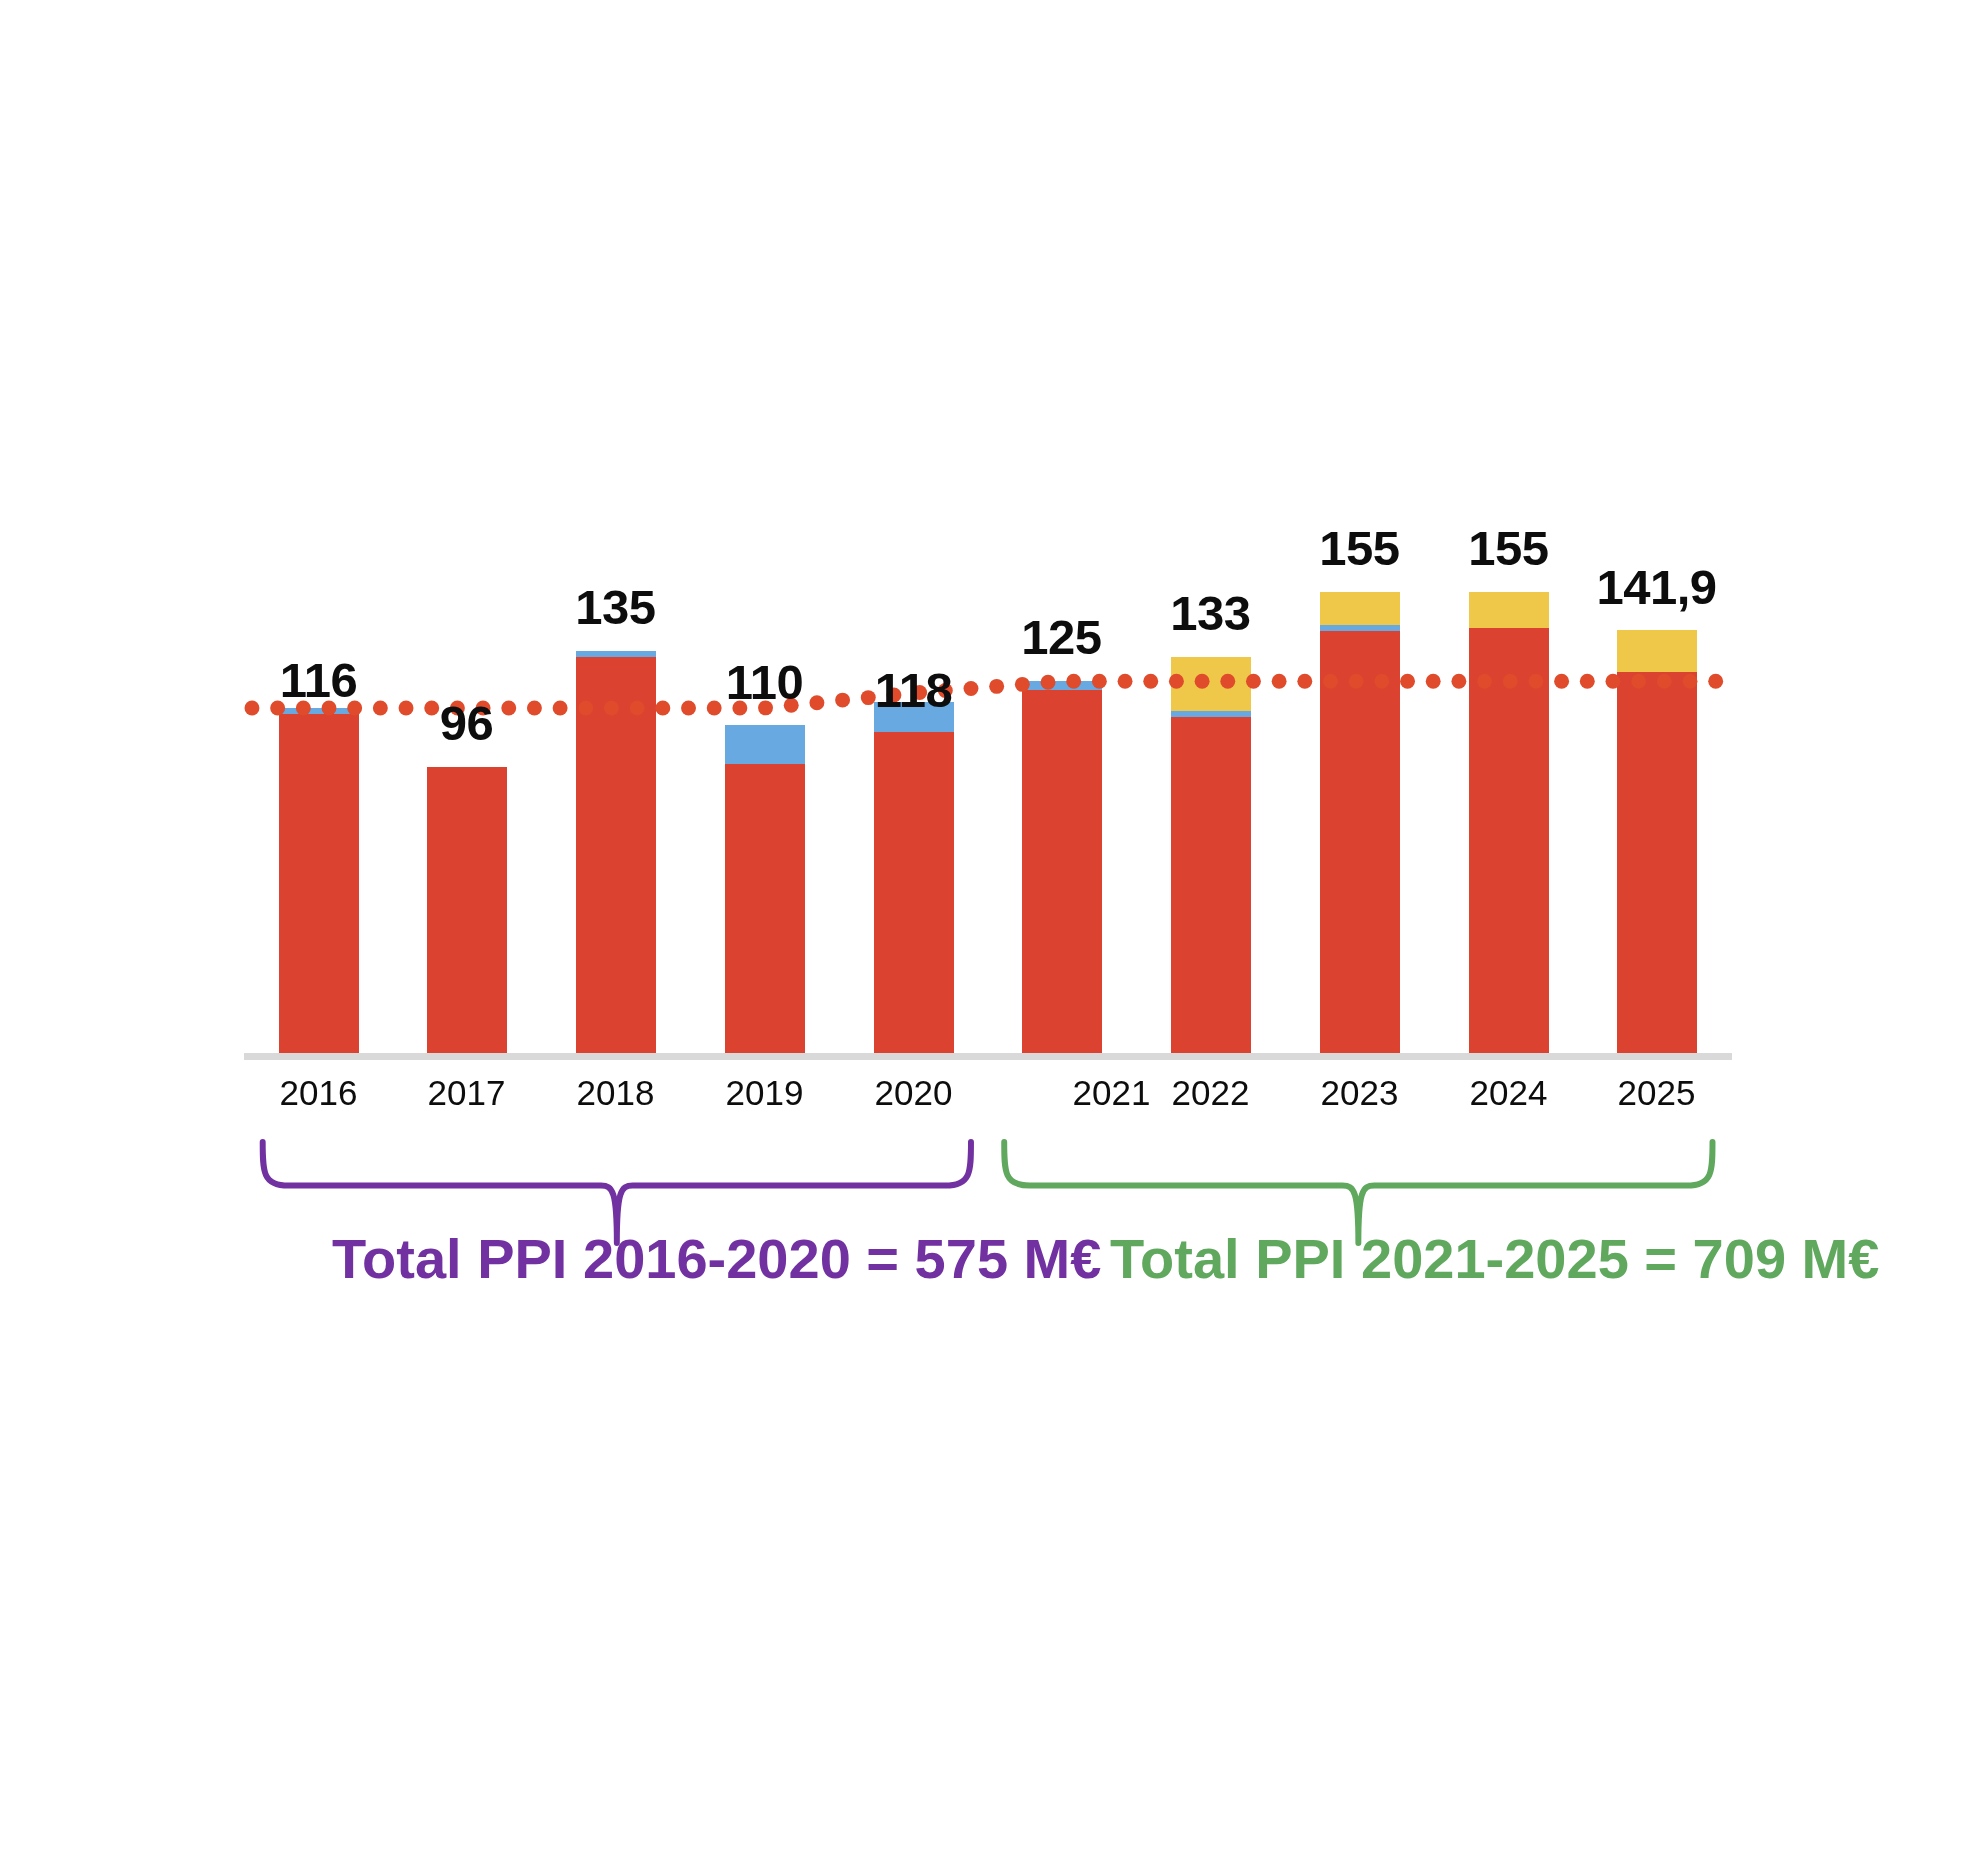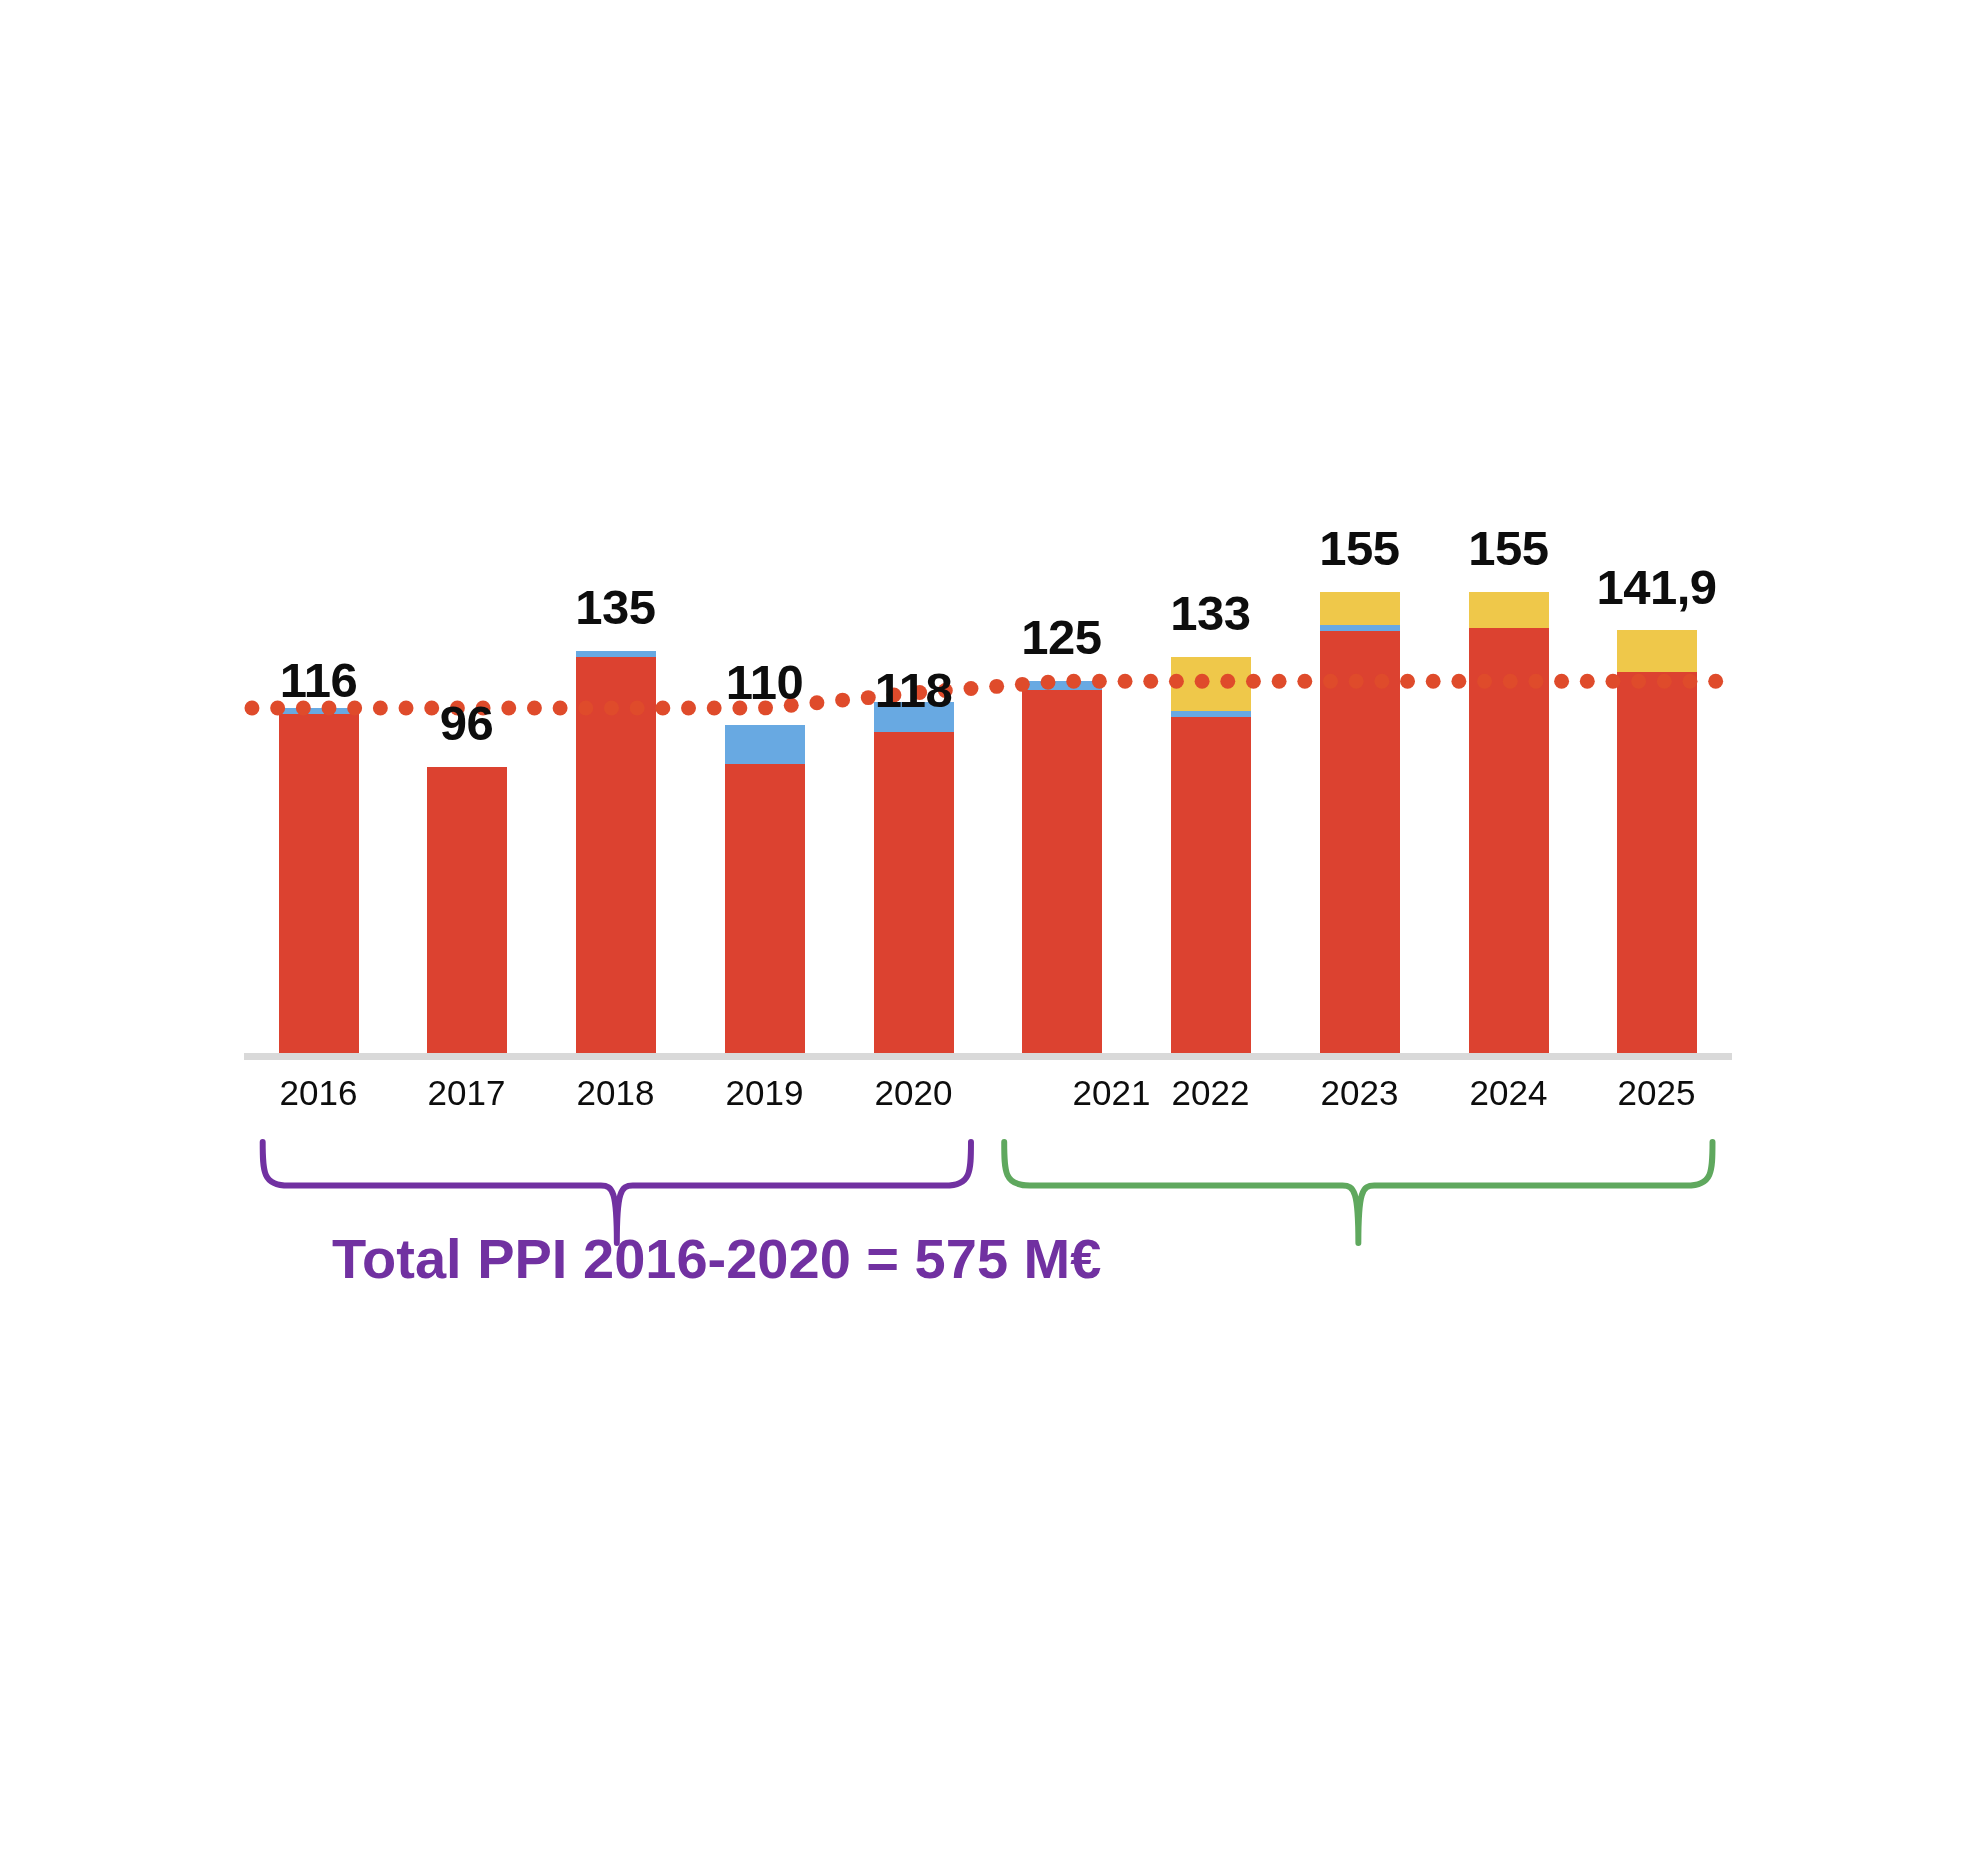--- a/index.html
+++ b/index.html
@@ -241,15 +241,16 @@
       <div class="value-label" style="left: 1409px; top: 520px;">155</div>
       <div class="value-label" style="left: 1557px; top: 559px;">141,9</div>
     </div>
 
   <svg id="braces" viewBox="0 0 1520 125">
     <path id="brace-left" fill="none" stroke="#7131A1" stroke-width="6" stroke-linecap="round" stroke-linejoin="round" d="M 16.75 8 C 16.75 38 16.75 52 42.75 52 L 357.75 52 C 369.75 52 373.75 58 373.75 110 C 373.75 58 377.75 52 389.75 52 L 704.75 52 C 730.75 52 730.75 38 730.75 8"></path>
     <path id="brace-right" fill="none" stroke="#5FA85E" stroke-width="6" stroke-linecap="round" stroke-linejoin="round" d="M 764.25 8 C 764.25 38 764.25 52 790.25 52 L 1105.25 52 C 1117.25 52 1121.25 58 1121.25 110 C 1121.25 58 1125.25 52 1137.25 52 L 1452.25 52 C 1478.25 52 1478.25 38 1478.25 8"></path>
   </svg>
 
   <div class="total-caption" id="total-left">Total PPI 2016-2020 = 575 M€</div>
+  <div class="total-caption" id="total-right">Total PPI 2021-2025  = 709 M€</div>
 
 </div>
 
 
 </body></html>

